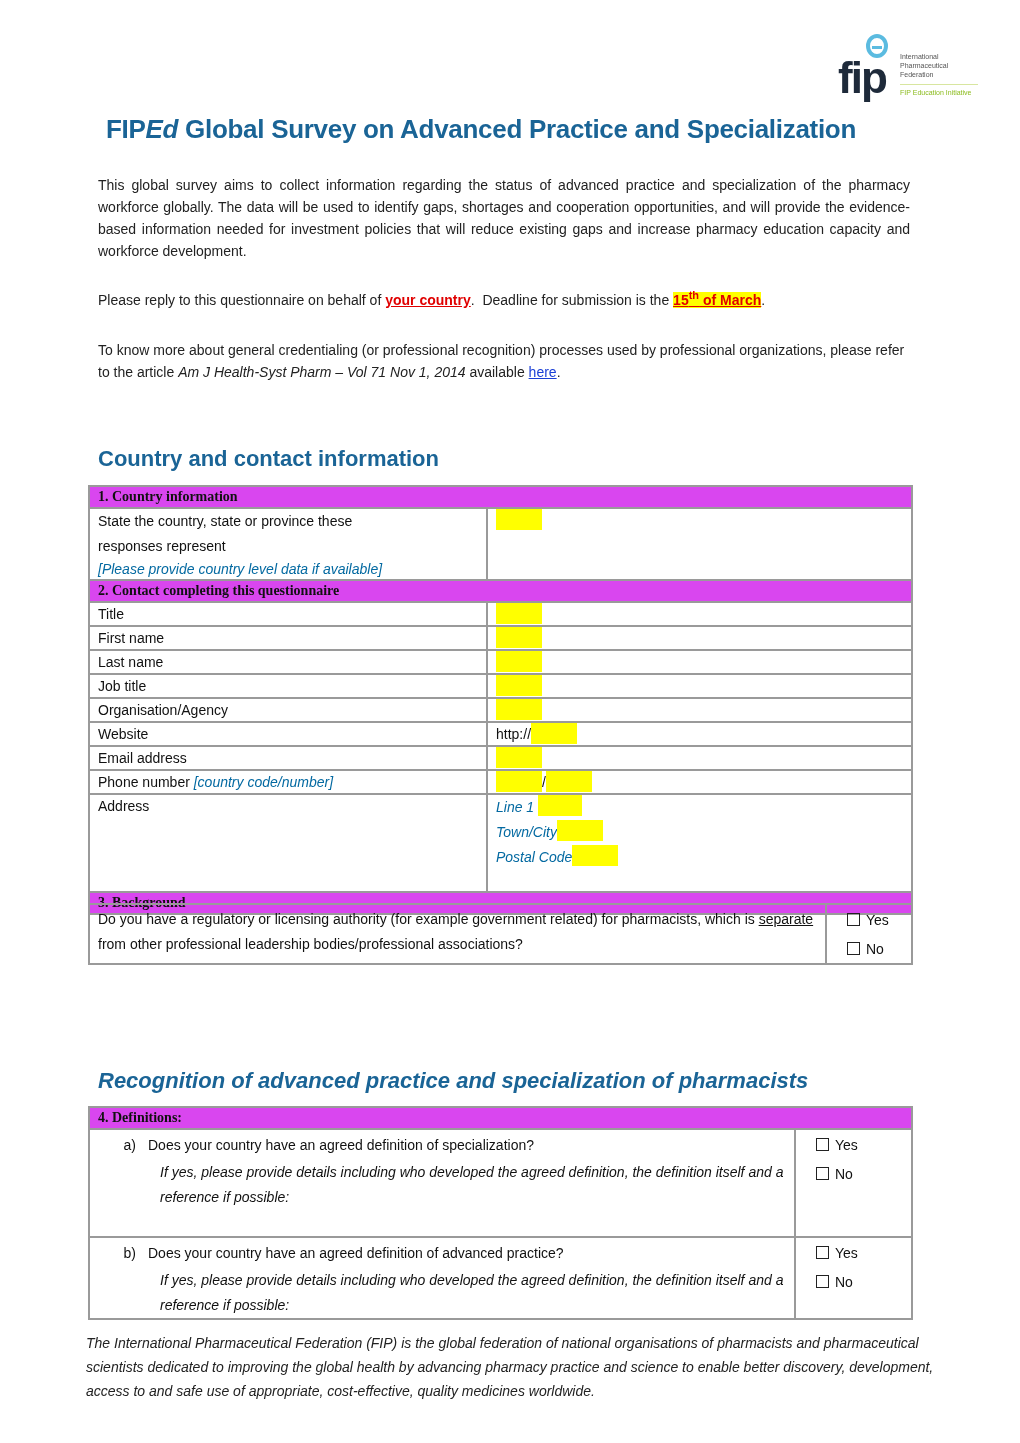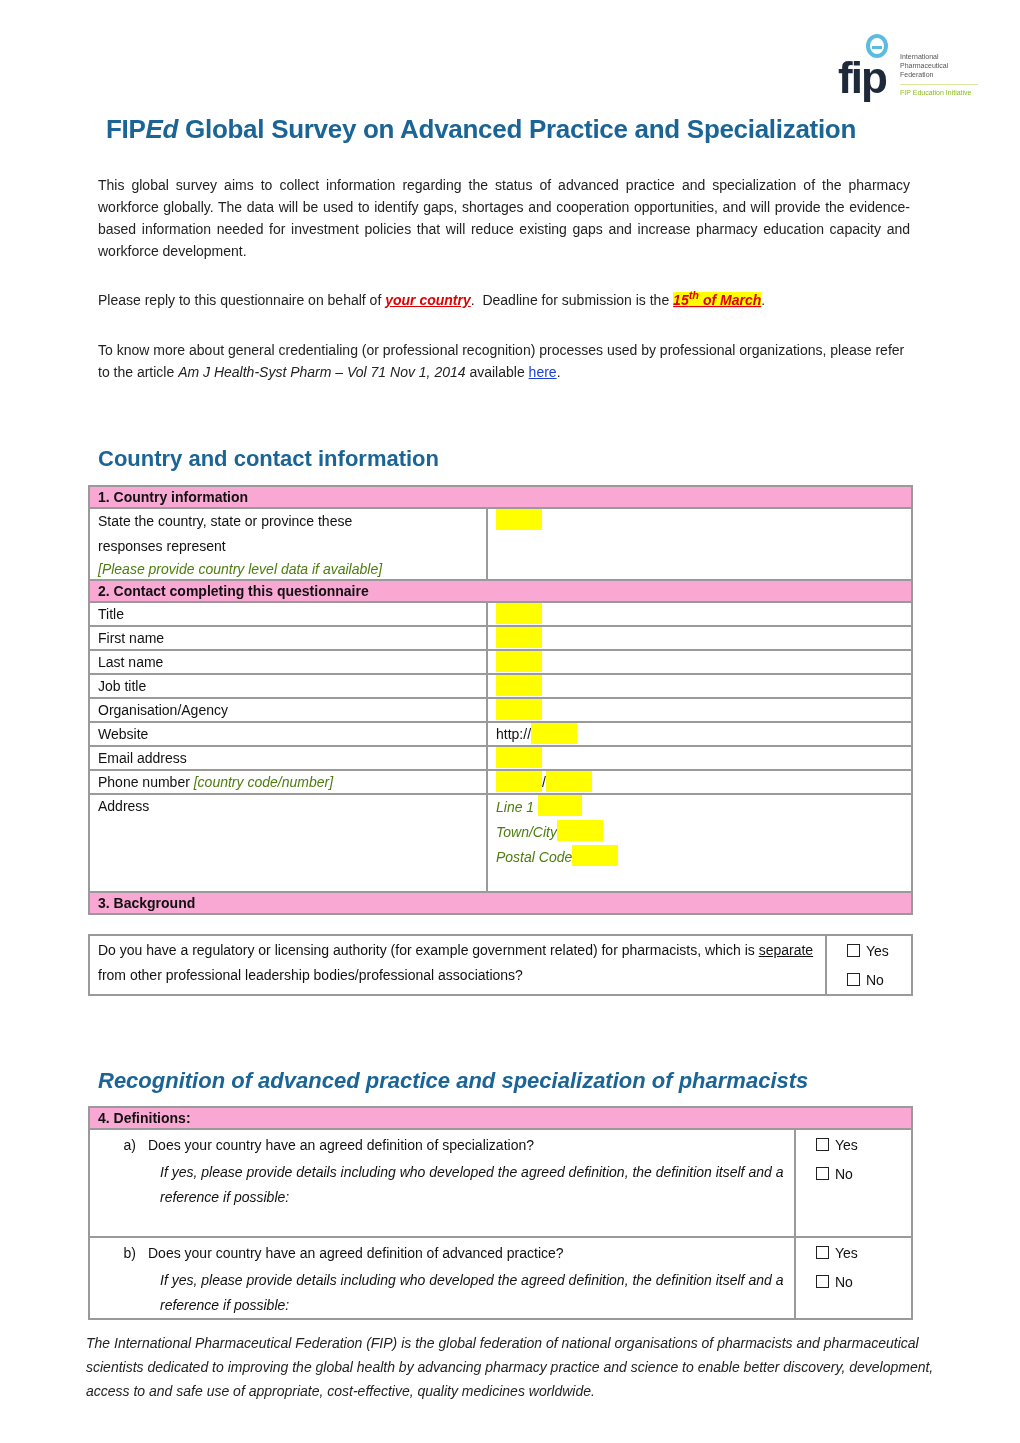--- a/index.html
+++ b/index.html
@@ -43,38 +43,38 @@
     .section-title {
       left: 98px; font: bold 22px/30px "Liberation Sans", sans-serif; color: #1a6496; white-space: nowrap; margin-top: 12px;
     }
     .section-title.italic { font-style: italic; }
 
     .para {
       left: 98px; width: 812px;
       font: 14px/22px "Liberation Sans", sans-serif; color: #222;
     }
     .para.justify { text-align: justify; }
-    .red-bold { color: #e00000; font-weight: bold; text-decoration: underline; text-decoration-color: #e00000; font-style: italic; }
+    .red-bold { color: #e00000; font-weight: bold; text-decoration: underline; text-decoration-color: #e00000; }
     .hl { background: #ffff00; }
     .link { color: #1a3fd6; text-decoration: underline; }
     .para sup { font-size: 11px; line-height: 0; }
 
     
     table.form {
       position: absolute; left: 88px; width: 825px;
       border-collapse: collapse; table-layout: fixed;
       font: 14px/22px "Liberation Sans", sans-serif; color: #111;
     }
     table.form td {
       border: 2px solid #9a9a9a; padding: 0 8px; vertical-align: top;
     }
     table.form tr.hdr td {
-      background: #f9a8d4; font-weight: bold; font-size: 14px; line-height: 20px;
-    }
-    .hint { color: #4d7c0f; font-style: italic; }
+      background: #d946ef; font-weight: bold; font-size: 14px; line-height: 20px; font-family: Liberation Serif, serif;
+    }
+    .hint { color: #0369a1; font-style: italic; }
     .fill { display: inline-block; background: #ffff00; height: 21px; vertical-align: top; }
     .chk-row { display: flex; align-items: center; gap: 6px; height: 29px; padding-left: 12px; }
     .chk {
       width: 13px; height: 13px; border: 1.5px solid #222; box-sizing: border-box; display: inline-block;
     }
     .qnum { display: inline-block; width: 50px; text-align: right; padding-right: 12px; box-sizing: border-box; }
     .qtext { display: block; padding-left: 62px; }
     .qtext.italic { font-style: italic; }
     .footer {
       left: 86px; width: 850px;
@@ -165,21 +165,21 @@
       <div><span class="hint">Town/City</span><span class="fill" style="width:46px;"></span></div>
       <div><span class="hint">Postal Code</span><span class="fill" style="width:46px;"></span></div>
     </td>
   </tr>
   <tr class="hdr">
     <td colspan="2">3. Background</td>
   </tr>
 </tbody>
   </table>
 
-<table class="form" style="top:934px;border-radius:26px;">
+<table class="form" style="top:903px;border-radius:26px;">
   <colgroup>
       <col>
       <col style="width:86px">
     </colgroup>
   <tbody>
       <tr>
     <td style="line-height:25px; padding-top:2px;">
       <span>Do you have a regulatory or licensing authority (for example government related) for pharmacists, which is </span><u>separate</u><span> from other professional leadership bodies/professional associations?</span>
     </td>
     <td>

